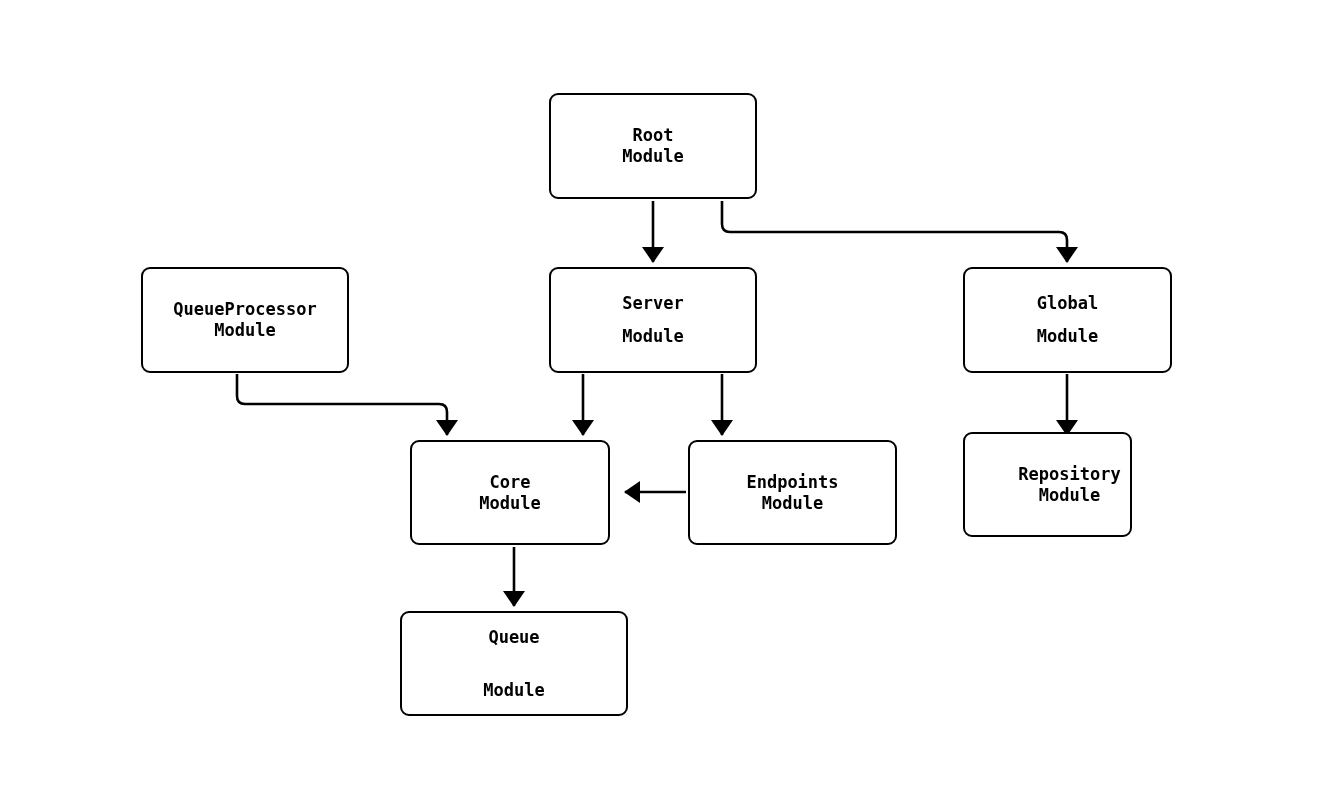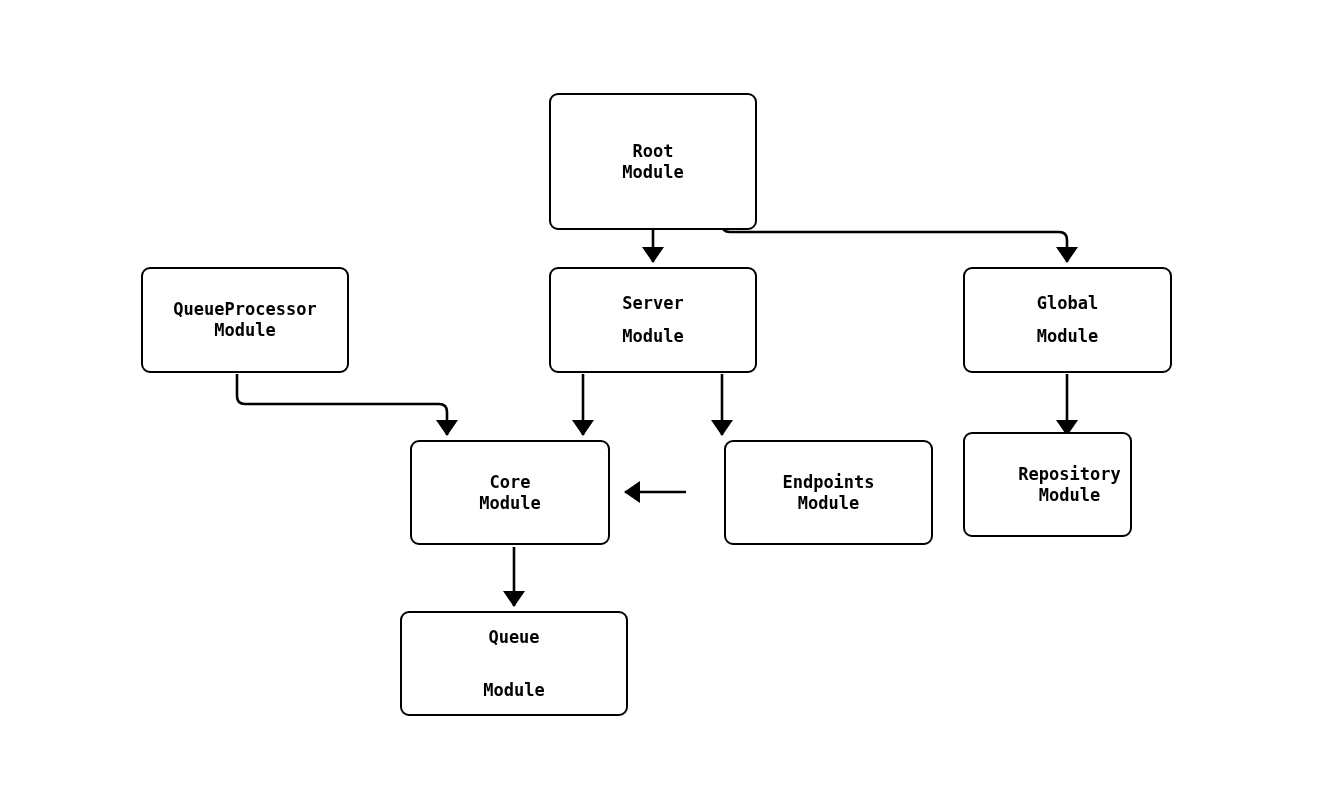--- a/index.html
+++ b/index.html
@@ -39,26 +39,26 @@
     justify-content: center;
     text-align: center;
     font-size: 17px;
     font-weight: bold;
     line-height: 21px;
     color: #000000;
   }
   .node span { display: block; }
 
   
-  #node-root        { left: 549px;  top: 93px;  width: 208px; height: 137px; }
+  #node-root        { left: 549px;  top: 93px;  width: 208px; height: 106px; }
   #node-queueproc   { left: 141px;  top: 267px; width: 208px; height: 106px; }
   #node-server      { left: 549px;  top: 267px; width: 208px; height: 106px; gap: 12px; }
   #node-global      { left: 963px;  top: 267px; width: 209px; height: 106px; gap: 12px; }
   #node-core        { left: 410px;  top: 440px; width: 200px; height: 105px; }
-  #node-endpoints   { left: 688px;  top: 440px; width: 209px; height: 105px; margin-left: 36px; }
+  #node-endpoints   { left: 688px;  top: 440px; width: 209px; height: 105px; }
   #node-repository  { left: 963px;  top: 432px; width: 169px; height: 105px; padding-left: 44px; }
   #node-queue       { left: 400px;  top: 611px; width: 228px; height: 105px; gap: 32px; }
 </style>
 </head>
 <body>
 
 <div class="canvas">
 
   <svg class="edges-layer" viewBox="0 0 1337 809" xmlns="http://www.w3.org/2000/svg">
     <defs>

